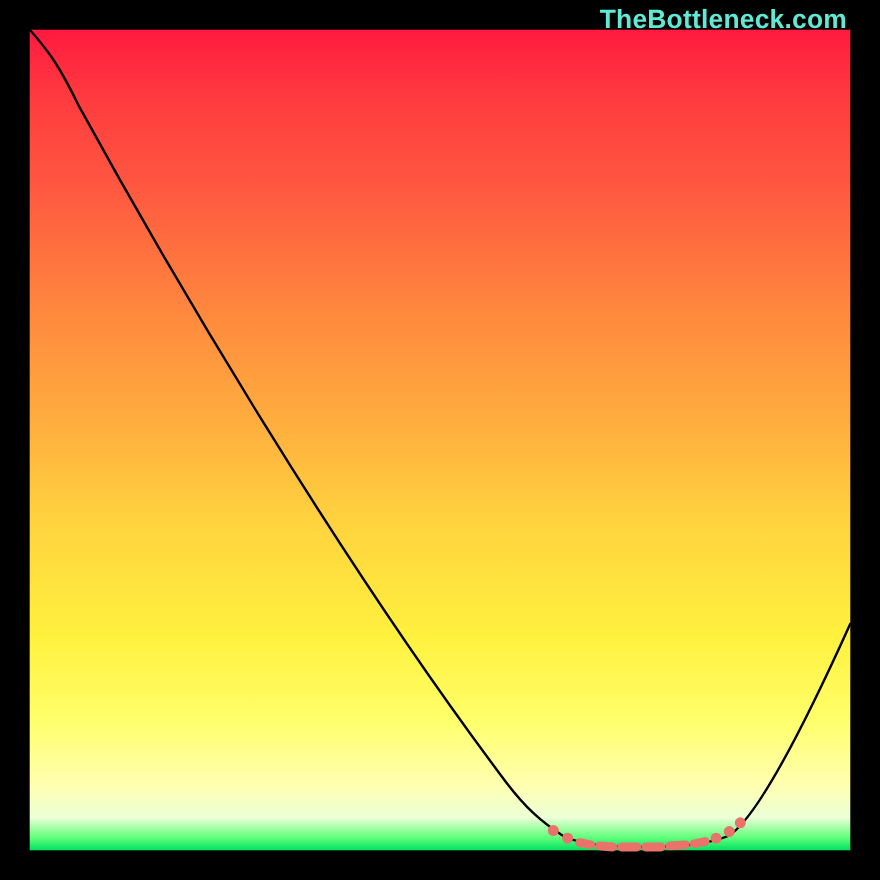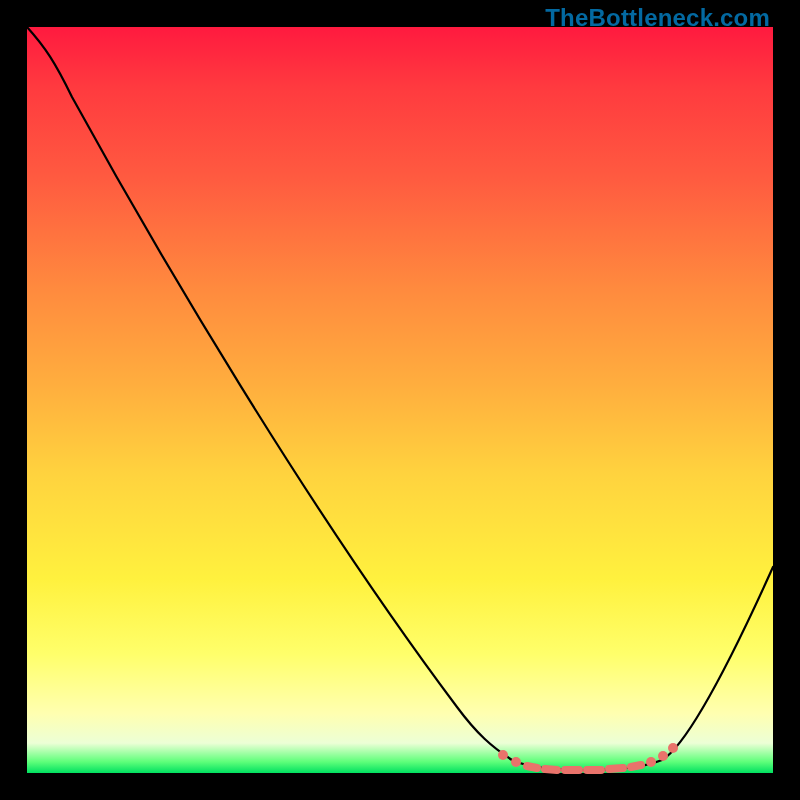--- a/index.html
+++ b/index.html
@@ -37,21 +37,21 @@
       #ffffb0 92%,
       #ecffd6 96%,
       #5eff7a 98.5%,
       #00e060 100%
     );
   }
   .attribution {
     position: absolute;
     top: 4px;
     right: 30px;
-    color: #0369a1;
+    color: #5eead4;
     font-size: 24px;
     font-weight: 600;
     letter-spacing: 0.2px;
   }
   svg.curve {
     position: absolute;
     left: 0;
     top: 0;
     width: 746px;
     height: 746px;

